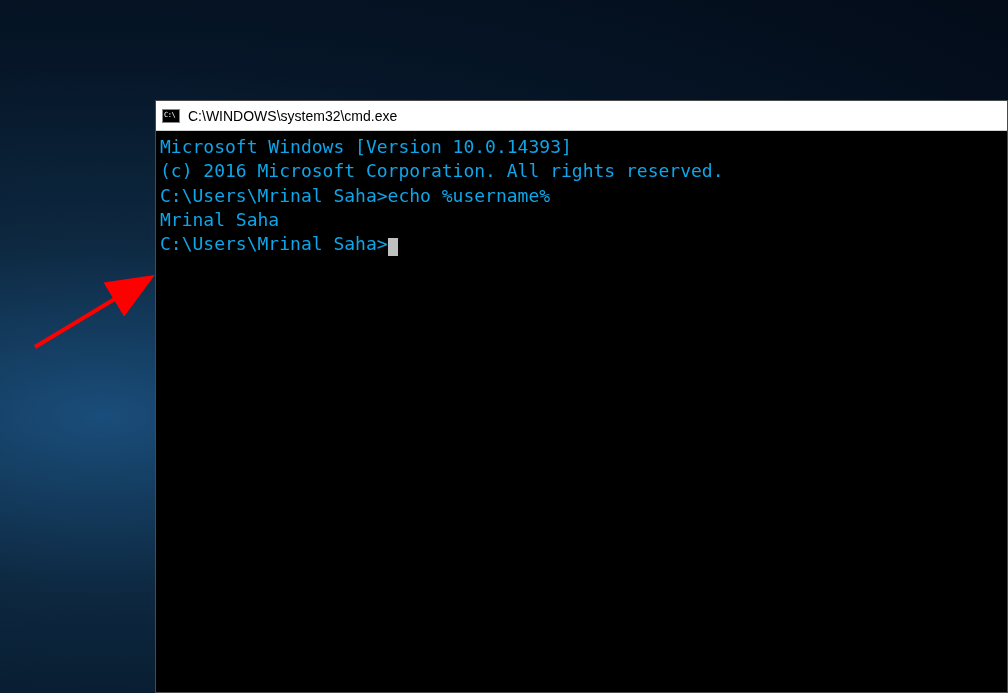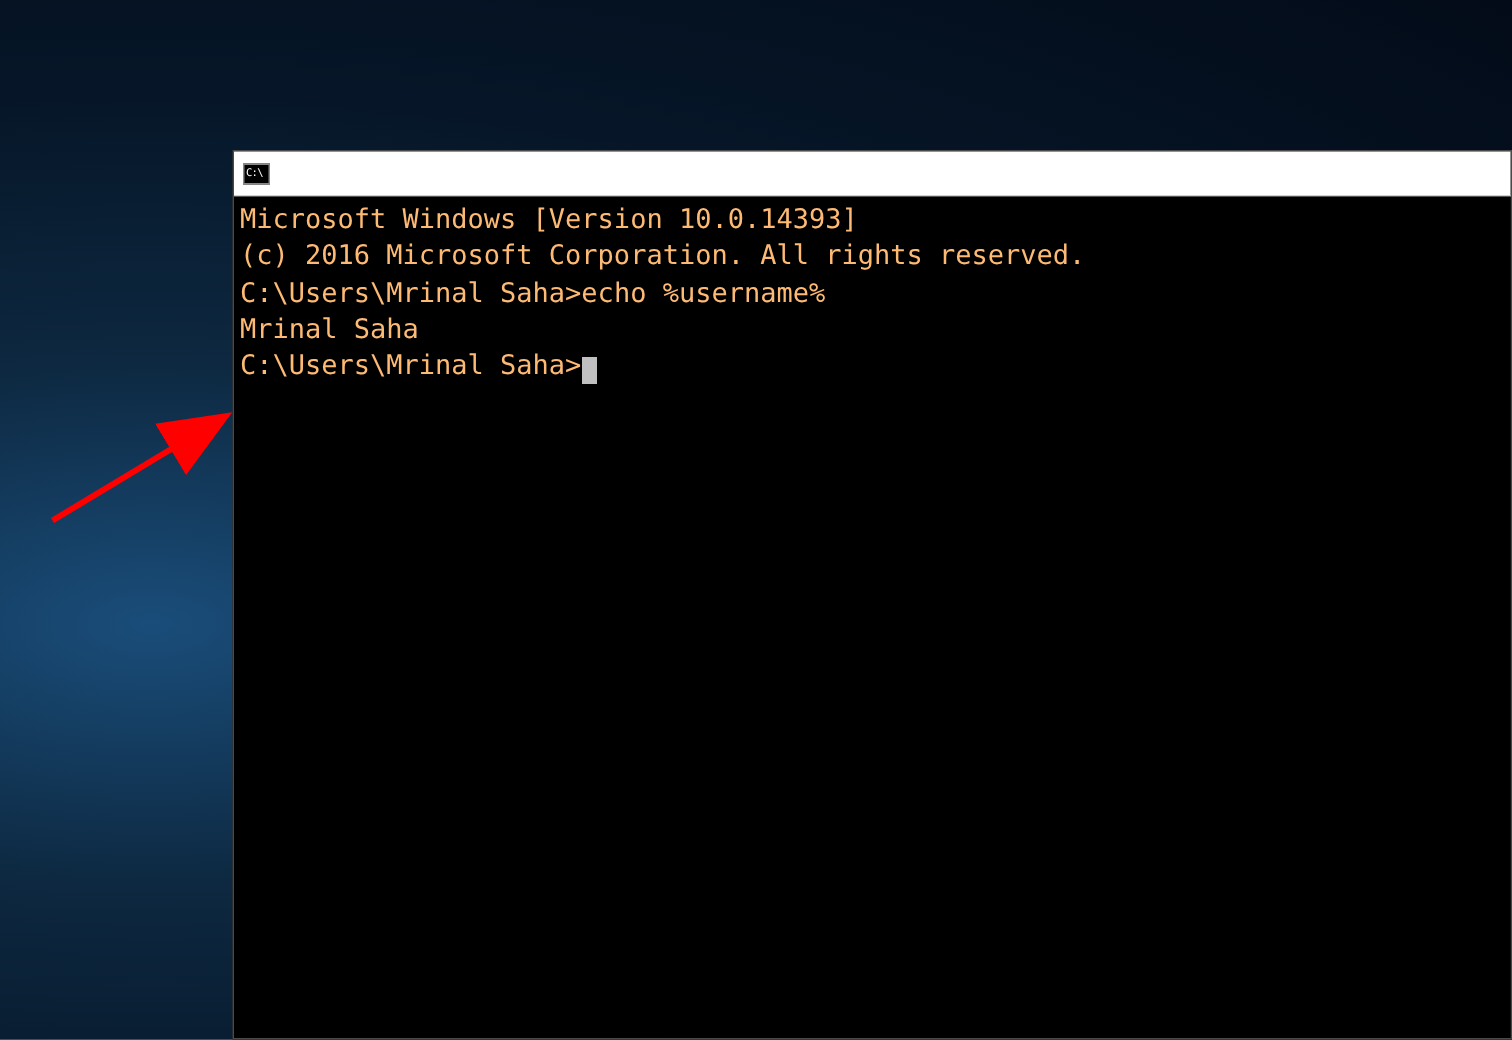--- a/index.html
+++ b/index.html
@@ -65,21 +65,21 @@
       font-family: "Segoe UI", Tahoma, sans-serif;
     }
     
     .terminal-body {
       flex: 1;
       background: #000000;
       padding: 4px 4px;
       font-family: Consolas, "Lucida Console", monospace;
       font-size: 18px;
       line-height: 1.35;
-      color: #fdba74;
+      color: #0ea5e9;
       white-space: pre;
       overflow: hidden;
       position: relative;
     }
     
     .terminal-line {
       display: block;
     }
     
     .cursor {
@@ -102,20 +102,21 @@
     }
   </style>
 </head>
 <body>
 
 <div class="cmd-window">
   <div class="title-bar">
     <div class="title-icon">
       <span class="title-icon-text">C:\</span>
     </div>
+    <span class="title-text">C:\WINDOWS\system32\cmd.exe</span>
   </div>
   <div class="terminal-body"><span class="terminal-line">Microsoft Windows [Version 10.0.14393]</span><span class="terminal-line">(c) 2016 Microsoft Corporation. All rights reserved.</span><span class="terminal-line"></span><span class="terminal-line"><span>C:\Users\Mrinal Saha&gt;</span><span>echo %username%</span></span><span class="terminal-line">Mrinal Saha</span><span class="terminal-line"></span><span class="terminal-line"><span>C:\Users\Mrinal Saha&gt;</span><span class="cursor"></span></span></div>
 </div>
 
 <svg class="annotation-arrow" width="135" height="90" viewBox="0 0 135 90">
   <defs>
     <marker id="arrowhead" markerWidth="12" markerHeight="10" refX="10" refY="5" orient="auto">
       <polygon points="0 0, 12 5, 0 10" fill="#ff0000"></polygon>
     </marker>
   </defs>

